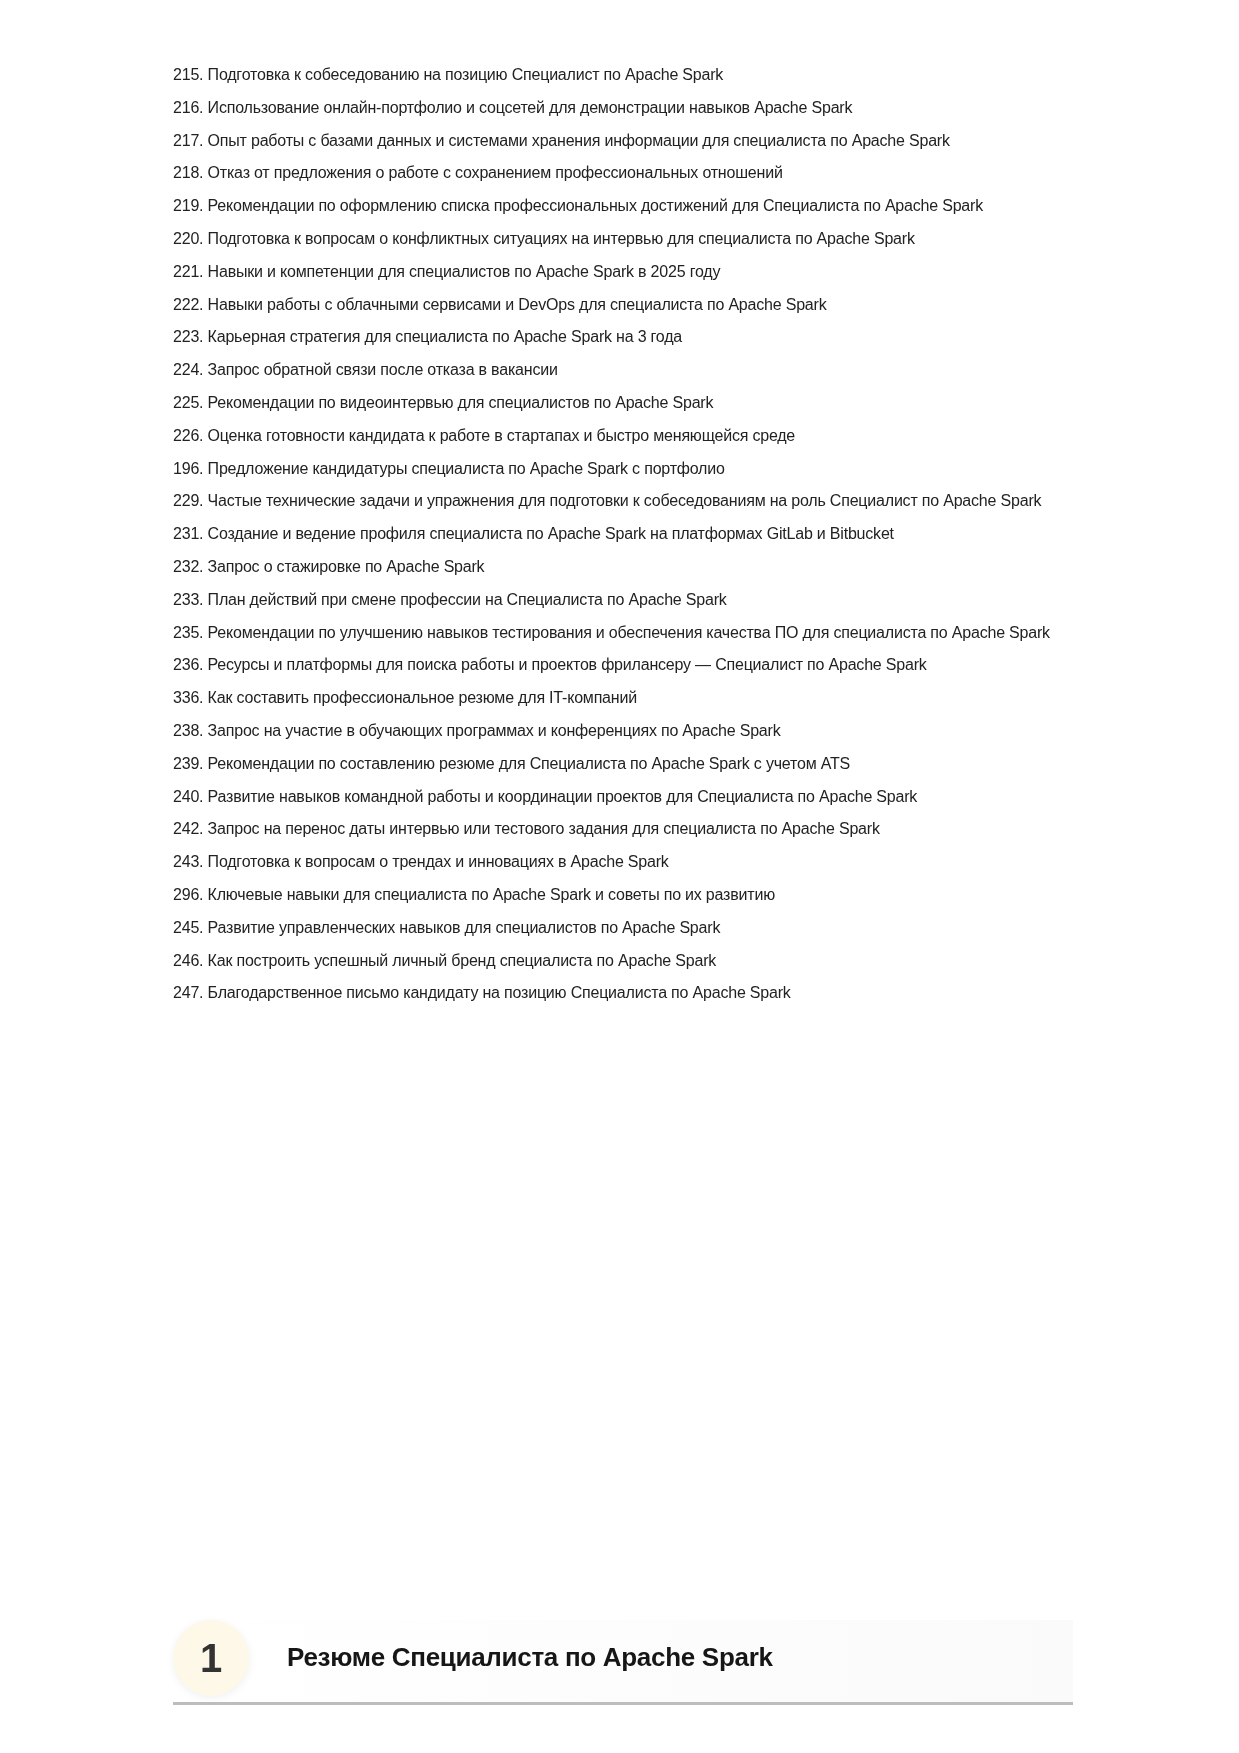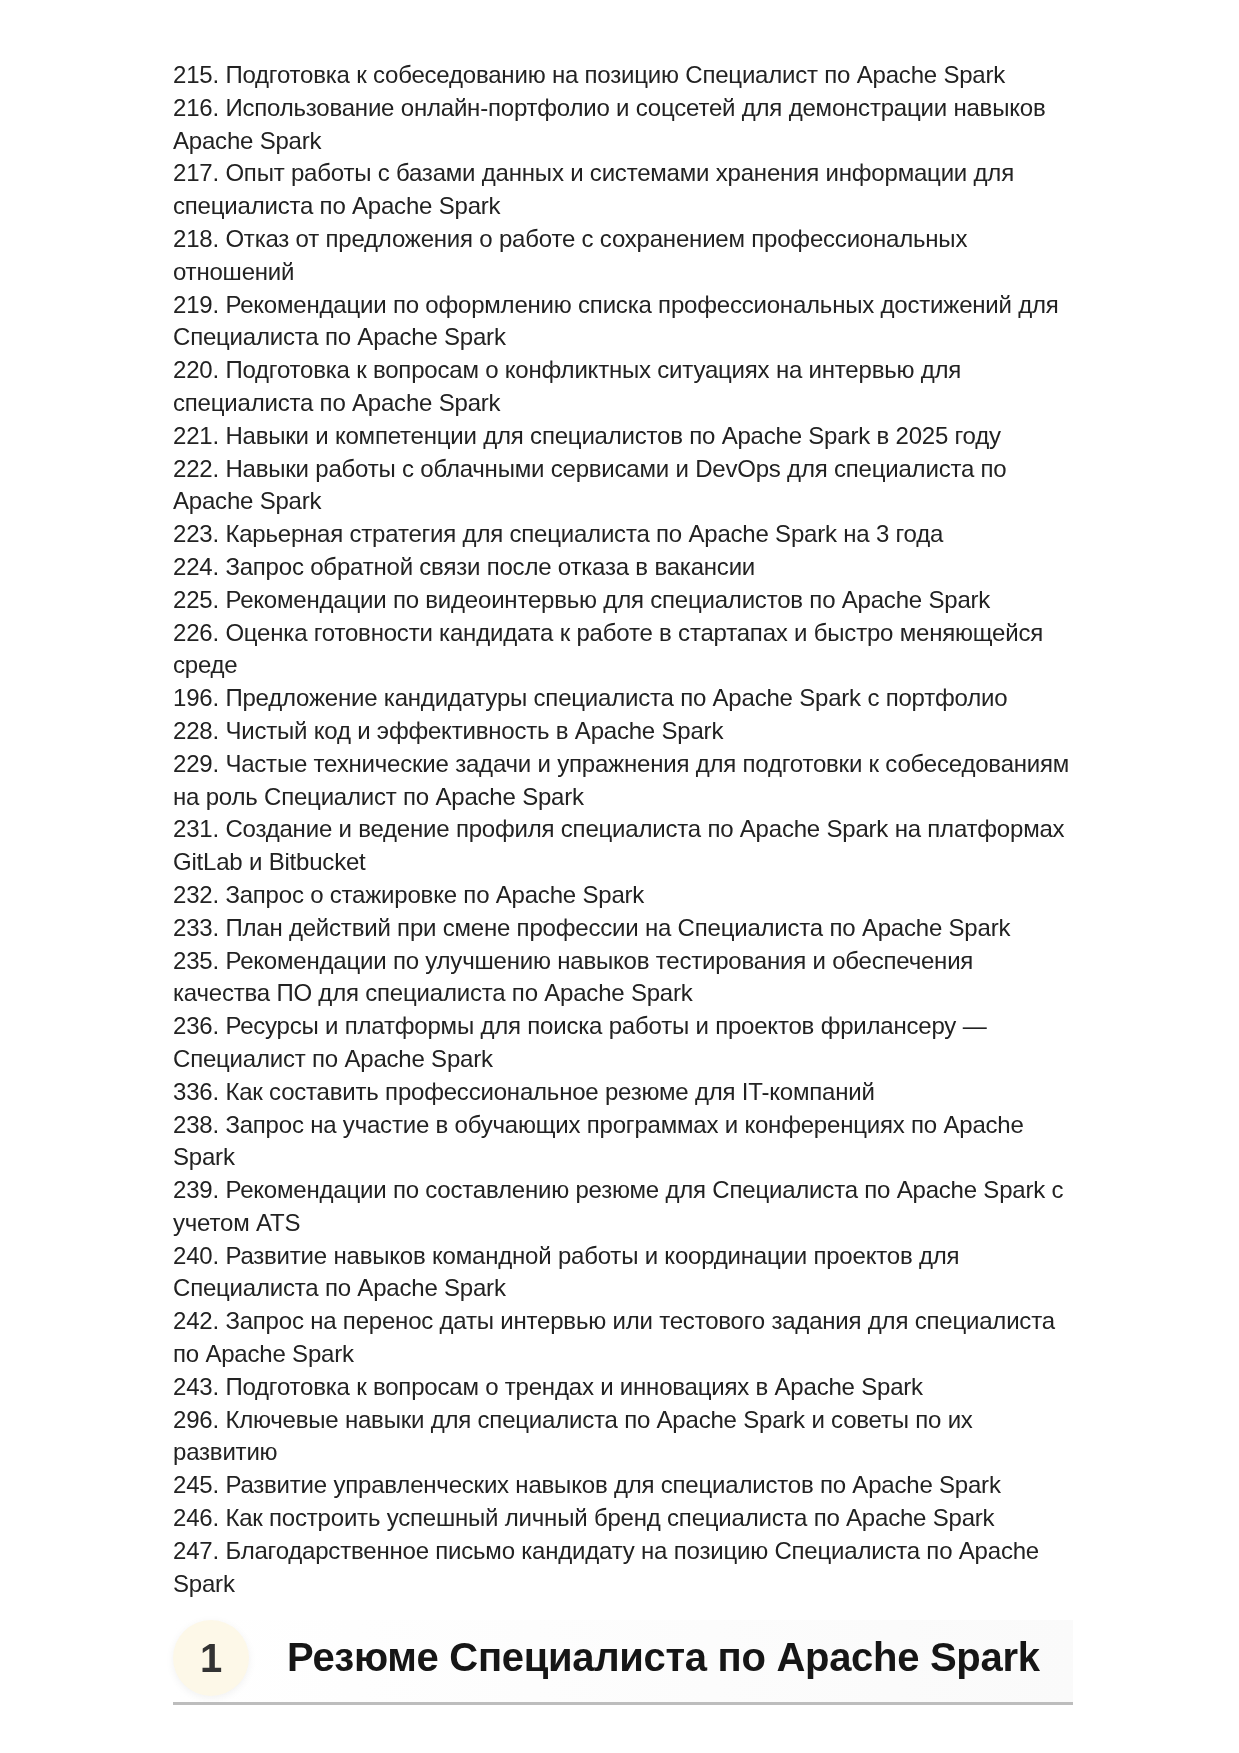--- a/index.html
+++ b/index.html
@@ -13,21 +13,21 @@
       position: relative;
       overflow: hidden;
       font-family: "Liberation Sans", "DejaVu Sans", sans-serif;
       color: #222222;
     }
     .list {
       position: absolute;
       left: 173px;
       top: 59px;
       width: 900px;
-      font-size: 24px;
+      font-size: 16px;
       line-height: 32.8px;
       letter-spacing: -0.2px;
     }
     .list-item {
       margin: 0;
       padding: 0;
       white-space: normal;
     }
     .section-header {
       position: absolute;
@@ -60,21 +60,21 @@
       font-weight: bold;
       font-size: 40px;
       color: #333333;
     }
     .section-title {
       position: absolute;
       left: 114px;
       top: 17px;
       font-family: "Liberation Sans", "DejaVu Sans", sans-serif;
       font-weight: bold;
-      font-size: 40px;
+      font-size: 26px;
       line-height: 40px;
       color: #161616;
       letter-spacing: -0.3px;
     }
     .section-rule {
       position: absolute;
       left: 0;
       top: 82px;
       width: 900px;
       height: 3px;
@@ -91,21 +91,20 @@
   <p class="list-item">218. Отказ от предложения о работе с сохранением профессиональных отношений</p>
   <p class="list-item">219. Рекомендации по оформлению списка профессиональных достижений для Специалиста по Apache Spark</p>
   <p class="list-item">220. Подготовка к вопросам о конфликтных ситуациях на интервью для специалиста по Apache Spark</p>
   <p class="list-item">221. Навыки и компетенции для специалистов по Apache Spark в 2025 году</p>
   <p class="list-item">222. Навыки работы с облачными сервисами и DevOps для специалиста по Apache Spark</p>
   <p class="list-item">223. Карьерная стратегия для специалиста по Apache Spark на 3 года</p>
   <p class="list-item">224. Запрос обратной связи после отказа в вакансии</p>
   <p class="list-item">225. Рекомендации по видеоинтервью для специалистов по Apache Spark</p>
   <p class="list-item">226. Оценка готовности кандидата к работе в стартапах и быстро меняющейся среде</p>
   <p class="list-item">196. Предложение кандидатуры специалиста по Apache Spark с портфолио</p>
-  <p class="list-item">228. Чистый код и эффективность в Apache Spark</p>
   <p class="list-item">229. Частые технические задачи и упражнения для подготовки к собеседованиям на роль Специалист по Apache Spark</p>
   <p class="list-item">231. Создание и ведение профиля специалиста по Apache Spark на платформах GitLab и Bitbucket</p>
   <p class="list-item">232. Запрос о стажировке по Apache Spark</p>
   <p class="list-item">233. План действий при смене профессии на Специалиста по Apache Spark</p>
   <p class="list-item">235. Рекомендации по улучшению навыков тестирования и обеспечения качества ПО для специалиста по Apache Spark</p>
   <p class="list-item">236. Ресурсы и платформы для поиска работы и проектов фрилансеру — Специалист по Apache Spark</p>
   <p class="list-item">336. Как составить профессиональное резюме для IT-компаний</p>
   <p class="list-item">238. Запрос на участие в обучающих программах и конференциях по Apache Spark</p>
   <p class="list-item">239. Рекомендации по составлению резюме для Специалиста по Apache Spark с учетом ATS</p>
   <p class="list-item">240. Развитие навыков командной работы и координации проектов для Специалиста по Apache Spark</p>

